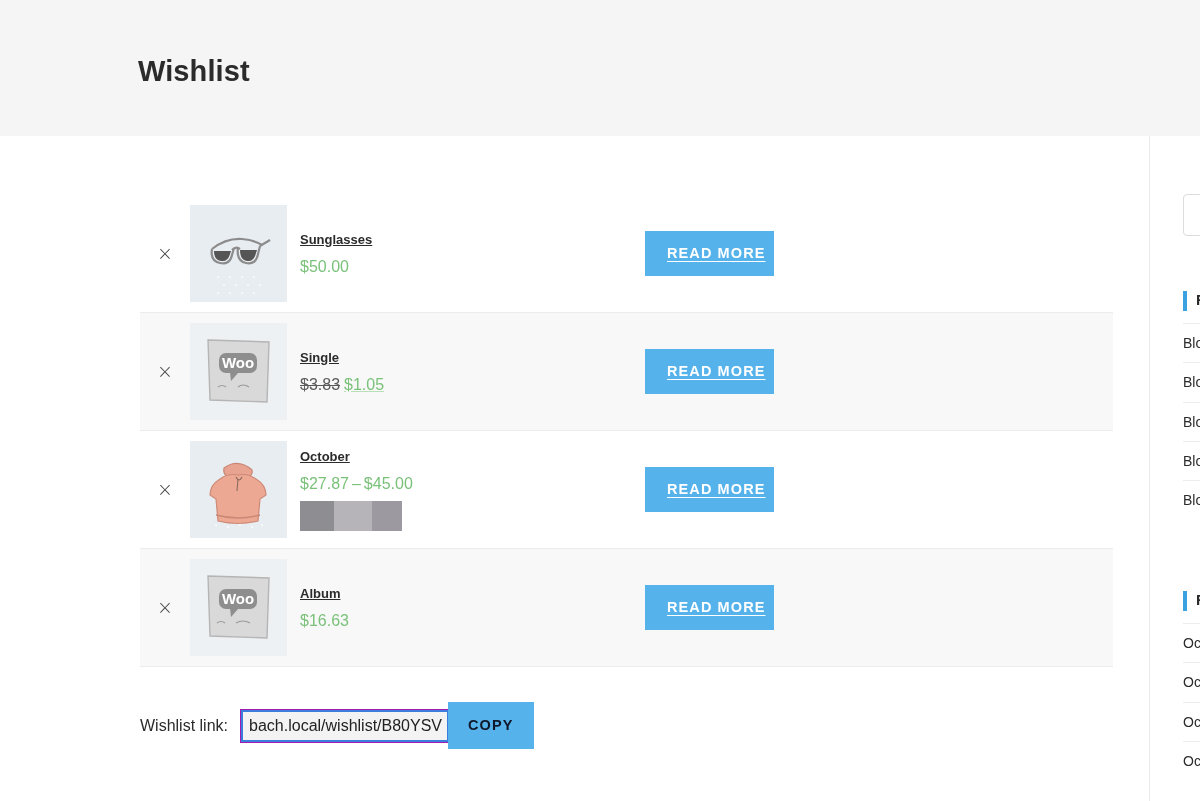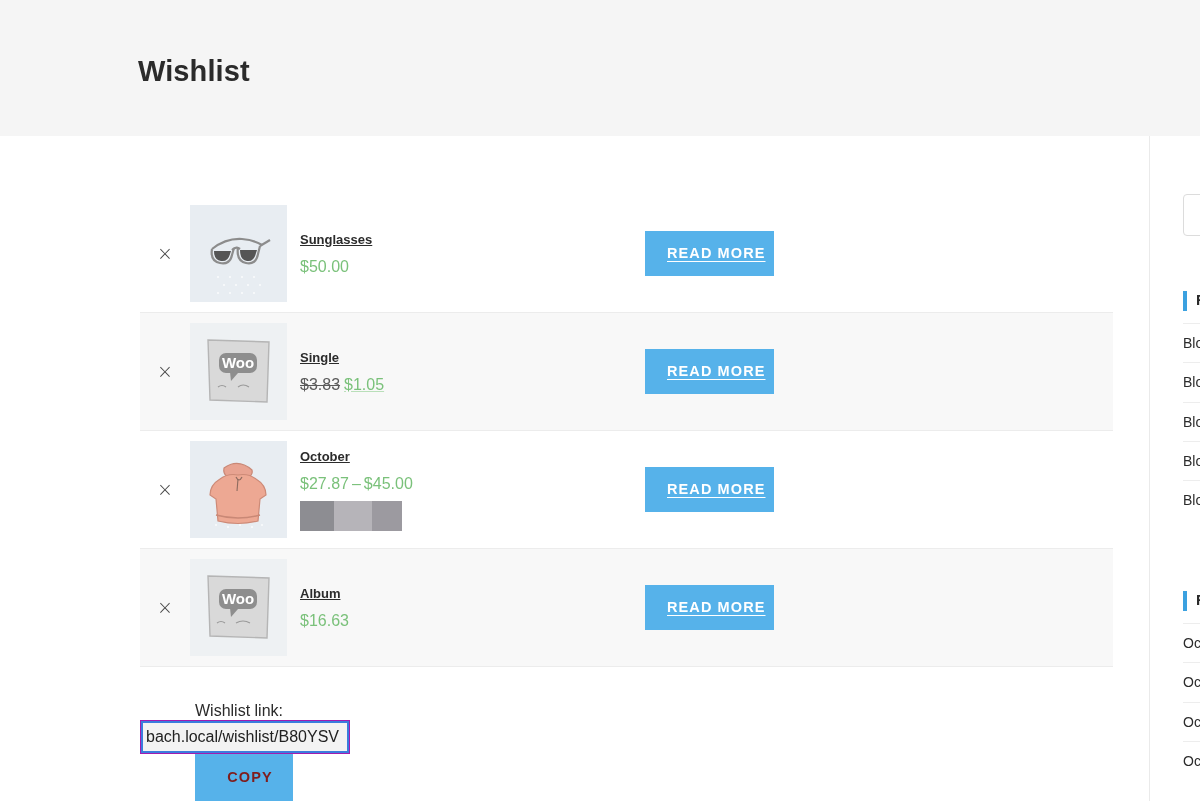--- a/index.html
+++ b/index.html
@@ -109,41 +109,42 @@
     text-decoration: underline;
     text-underline-offset: 3px;
     padding: 14px 8px 15px 22px;
     border: none; cursor: pointer;
     font-family: "Liberation Sans", sans-serif;
   }
 
   
   .link-row {
     position: absolute; left: 140px; top: 566px;
-    display: flex; align-items: center; flex-direction: column;
+    display: flex; align-items: center;
   }
   .link-label {
     font-size: 16px; color: #2b2b2b; margin-right: 12px;
   }
   .link-input {
     width: 210px; height: 34px;
     background: #f3f3f3;
-    border: 1px solid #a21caf;
+    border: 3px solid #a21caf;
     outline: 2px solid #3b7ddd;
     outline-offset: -3px;
     font-size: 16px; color: #222;
     padding: 2px 5px;
     font-family: "Liberation Sans", sans-serif;
     border-radius: 0;
+    text-align: right;
   }
   .btn-copy {
-    background: #56b2ea; color:#7f1d1d;
+    background: #56b2ea; color:#0f172a;
     border: none; cursor: pointer;
     font-size: 14.5px; font-weight: bold; letter-spacing: 1.1px;
-    padding: 15px 20px 16px 32px;
+    padding: 15px 20px 16px 20px;
     margin-left: -2px;
     font-family: "Liberation Sans", sans-serif;
   }
 
   
   .sidebar {
     position: absolute; left: 1149px; top: 136px;
     width: 51px; height: 665px;
     background: #ffffff;
     border-left: 1px solid #eaeaea;

